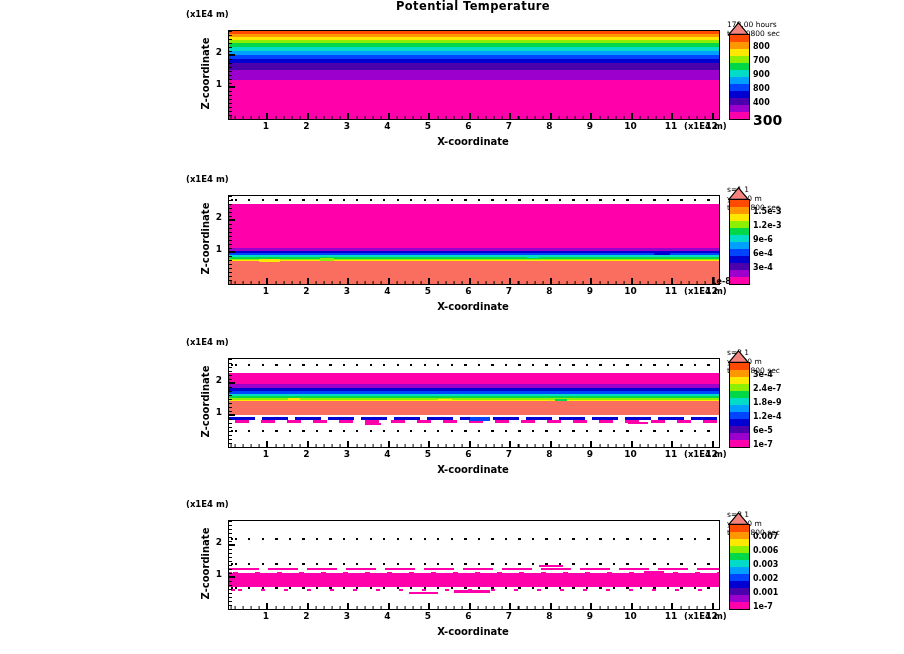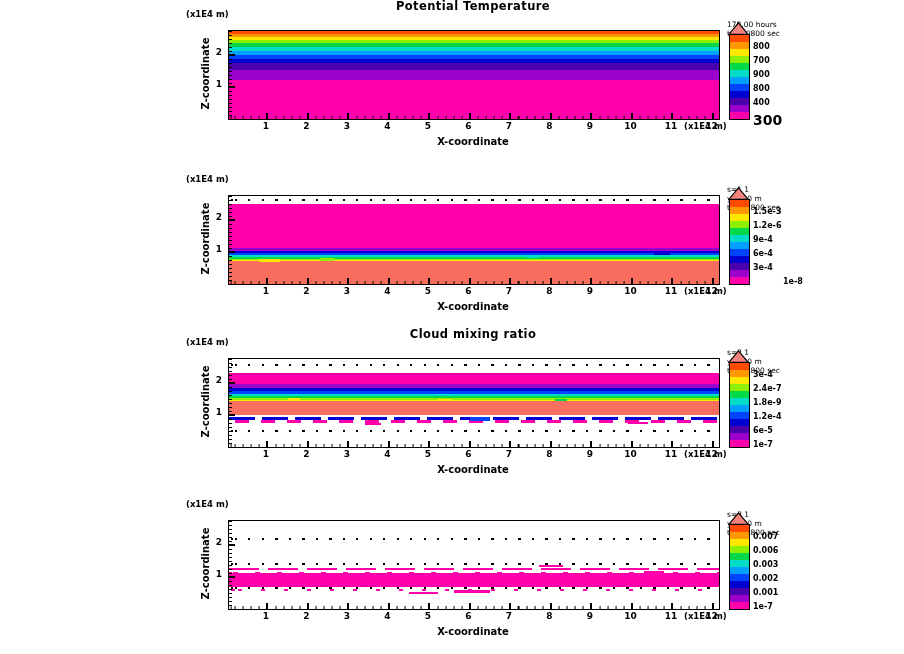--- a/index.html
+++ b/index.html
@@ -150,26 +150,25 @@
       <div class="bar-band" style="position: relative; width: 100%; height: 7px; background: rgb(0, 216, 74);"></div>
       <div class="bar-band" style="position: relative; width: 100%; height: 7px; background: rgb(0, 220, 200);"></div>
       <div class="bar-band" style="position: relative; width: 100%; height: 7px; background: rgb(0, 160, 255);"></div>
       <div class="bar-band" style="position: relative; width: 100%; height: 7px; background: rgb(0, 68, 255);"></div>
       <div class="bar-band" style="position: relative; width: 100%; height: 7px; background: rgb(0, 0, 208);"></div>
       <div class="bar-band" style="position: relative; width: 100%; height: 7px; background: rgb(74, 0, 170);"></div>
       <div class="bar-band" style="position: relative; width: 100%; height: 7px; background: rgb(156, 0, 204);"></div>
       <div class="bar-band" style="position: relative; width: 100%; height: 7px; background: rgb(255, 0, 170);"></div>
     </div>
     <div style="left: 753px; top: 208px; font-size: 8px; font-weight: bold;">1.5e-3</div>
-    <div style="left: 753px; top: 222px; font-size: 8px; font-weight: bold;">1.2e-6</div>
-    <div style="left: 753px; top: 236px; font-size: 8px; font-weight: bold;">9e-4</div>
+    <div style="left: 753px; top: 222px; font-size: 8px; font-weight: bold;">1.2e-3</div>
+    <div style="left: 753px; top: 236px; font-size: 8px; font-weight: bold;">9e-6</div>
     <div style="left: 753px; top: 250px; font-size: 8px; font-weight: bold;">6e-4</div>
     <div style="left: 753px; top: 264px; font-size: 8px; font-weight: bold;">3e-4</div>
-    <div style="left: 783px; top: 278px; font-size: 8px; font-weight: bold;">1e-8</div>
-    <div style="left: 228px; top: 328px; width: 490px; text-align: center; font-size: 11.5px; font-weight: bold; letter-spacing: 0.4px;">Cloud mixing ratio</div>
+    <div style="left: 711px; top: 278px; font-size: 8px; font-weight: bold;">1e-8</div>
     <div style="left: 186px; top: 338px; font-size: 8.5px; font-weight: bold;">(x1E4 m)</div>
     <div style="left: 161px; top: 396px; width: 88px; text-align: center; transform: rotate(-90deg); font-size: 10px; font-weight: bold;">Z-coordinate</div>
     <div style="left: 228px; top: 464px; width: 490px; text-align: center; font-size: 10px; font-weight: bold;">X-coordinate</div>
     <div style="left: 684px; top: 450px; font-size: 8.5px; font-weight: bold;">(x1E4 m)</div>
     <div style="left: 228px; top: 358px; width: 490px; height: 88px; border: 1px solid rgb(0, 0, 0); overflow: hidden; background: rgb(255, 255, 255);">
       <div style="left: 0px; top: 5.08px; width: 100%; height: 2px; background-image: repeating-linear-gradient(90deg, rgb(0, 0, 0) 0px, rgb(0, 0, 0) 2px, transparent 2px, transparent 13.5px); background-position: 6px 0px;"></div>
       <div style="left: 0px; top: 71px; width: 100%; height: 2px; background-image: repeating-linear-gradient(90deg, rgb(0, 0, 0) 0px, rgb(0, 0, 0) 2px, transparent 2px, transparent 13.5px); background-position: 6px 0px;"></div>
       <div style="left: 0px; top: 41.92px; width: 100%; height: 14.08px; background: rgb(250, 110, 95);"></div>
       <div style="left: 0px; top: 40.64px; width: 100%; height: 1.28px; background: rgb(255, 232, 0);"></div>
       <div style="left: 0px; top: 39.04px; width: 100%; height: 1.6px; background: rgb(142, 240, 0);"></div>

